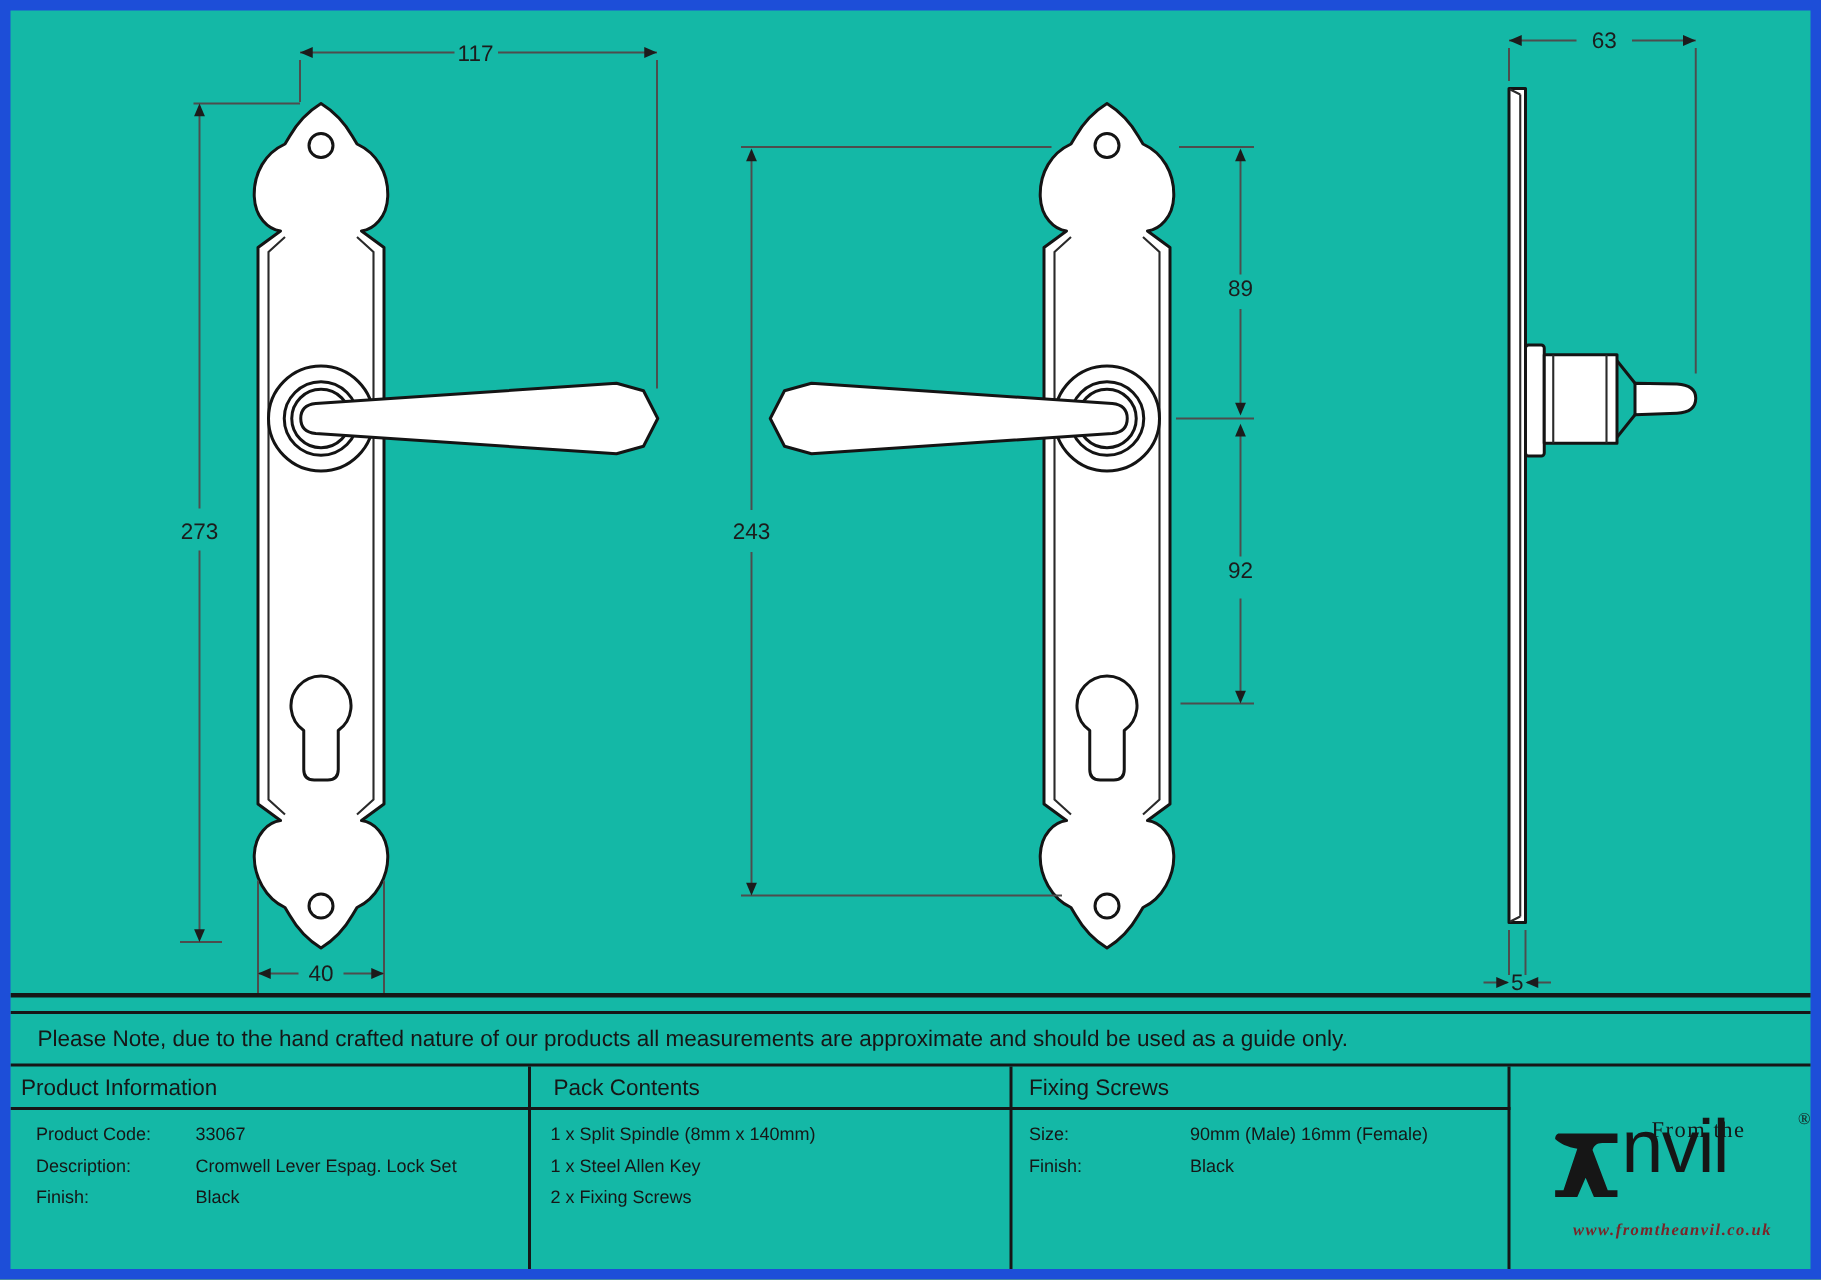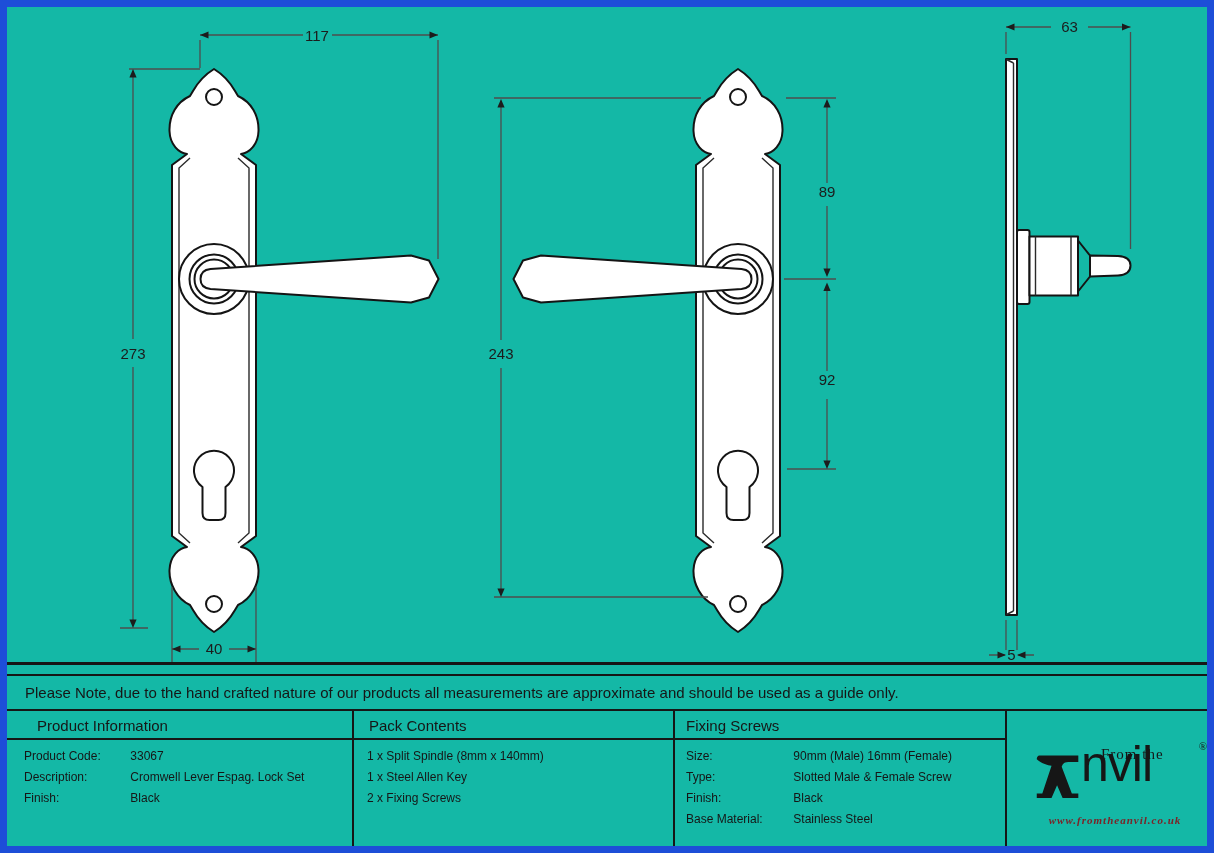--- a/index.html
+++ b/index.html
@@ -176,21 +176,21 @@
   <div class="note-bar">
     <span>Please Note, due to the hand crafted nature of our products all measurements are approximate and should be used as a guide only.</span>
   </div>
 
   
   <div class="vline" style="left:345px"></div>
   <div class="vline" style="left:666px"></div>
   <div class="vline" style="left:998px"></div>
   <div class="head-rule"></div>
 
-  <div class="th" style="left:30px">Product Information</div>
+  <div class="th" style="left:7px">Product Information</div>
   <div class="th" style="left:362px">Pack Contents</div>
   <div class="th" style="left:679px">Fixing Screws</div>
 
   
   <div class="cell pi" style="left:17px">
     <div>
       <span class="lbl">Product Code:</span>
       <span>33067</span>
     </div>
     <div>
@@ -210,30 +210,22 @@
     <div>2 x Fixing Screws</div>
   </div>
 
   
   <div class="cell fs" style="left:679px">
     <div>
       <span class="lbl">Size:</span>
       <span>90mm (Male) 16mm (Female)</span>
     </div>
     <div>
-      <span class="lbl">Type:</span>
-      <span>Slotted Male &amp; Female Screw</span>
-    </div>
-    <div>
       <span class="lbl">Finish:</span>
       <span>Black</span>
-    </div>
-    <div>
-      <span class="lbl">Base Material:</span>
-      <span>Stainless Steel</span>
     </div>
   </div>
 
   
   <div class="logo-cell">
     <div class="logo">
       <svg class="anvil-svg" width="50" height="48" viewBox="0 0 48 52">
         <path fill="#161616" d="M4 5 L46 5 L46 12 L35 12 C31 12 29 14 28 17
           L39 46 L46 46 L46 51 L29 51 L23 37 L17 51 L1 51 L1 46 L7 46
           L17 16 C10 15 4 12 1 9 C1 7 2 5 4 5 Z"></path>

